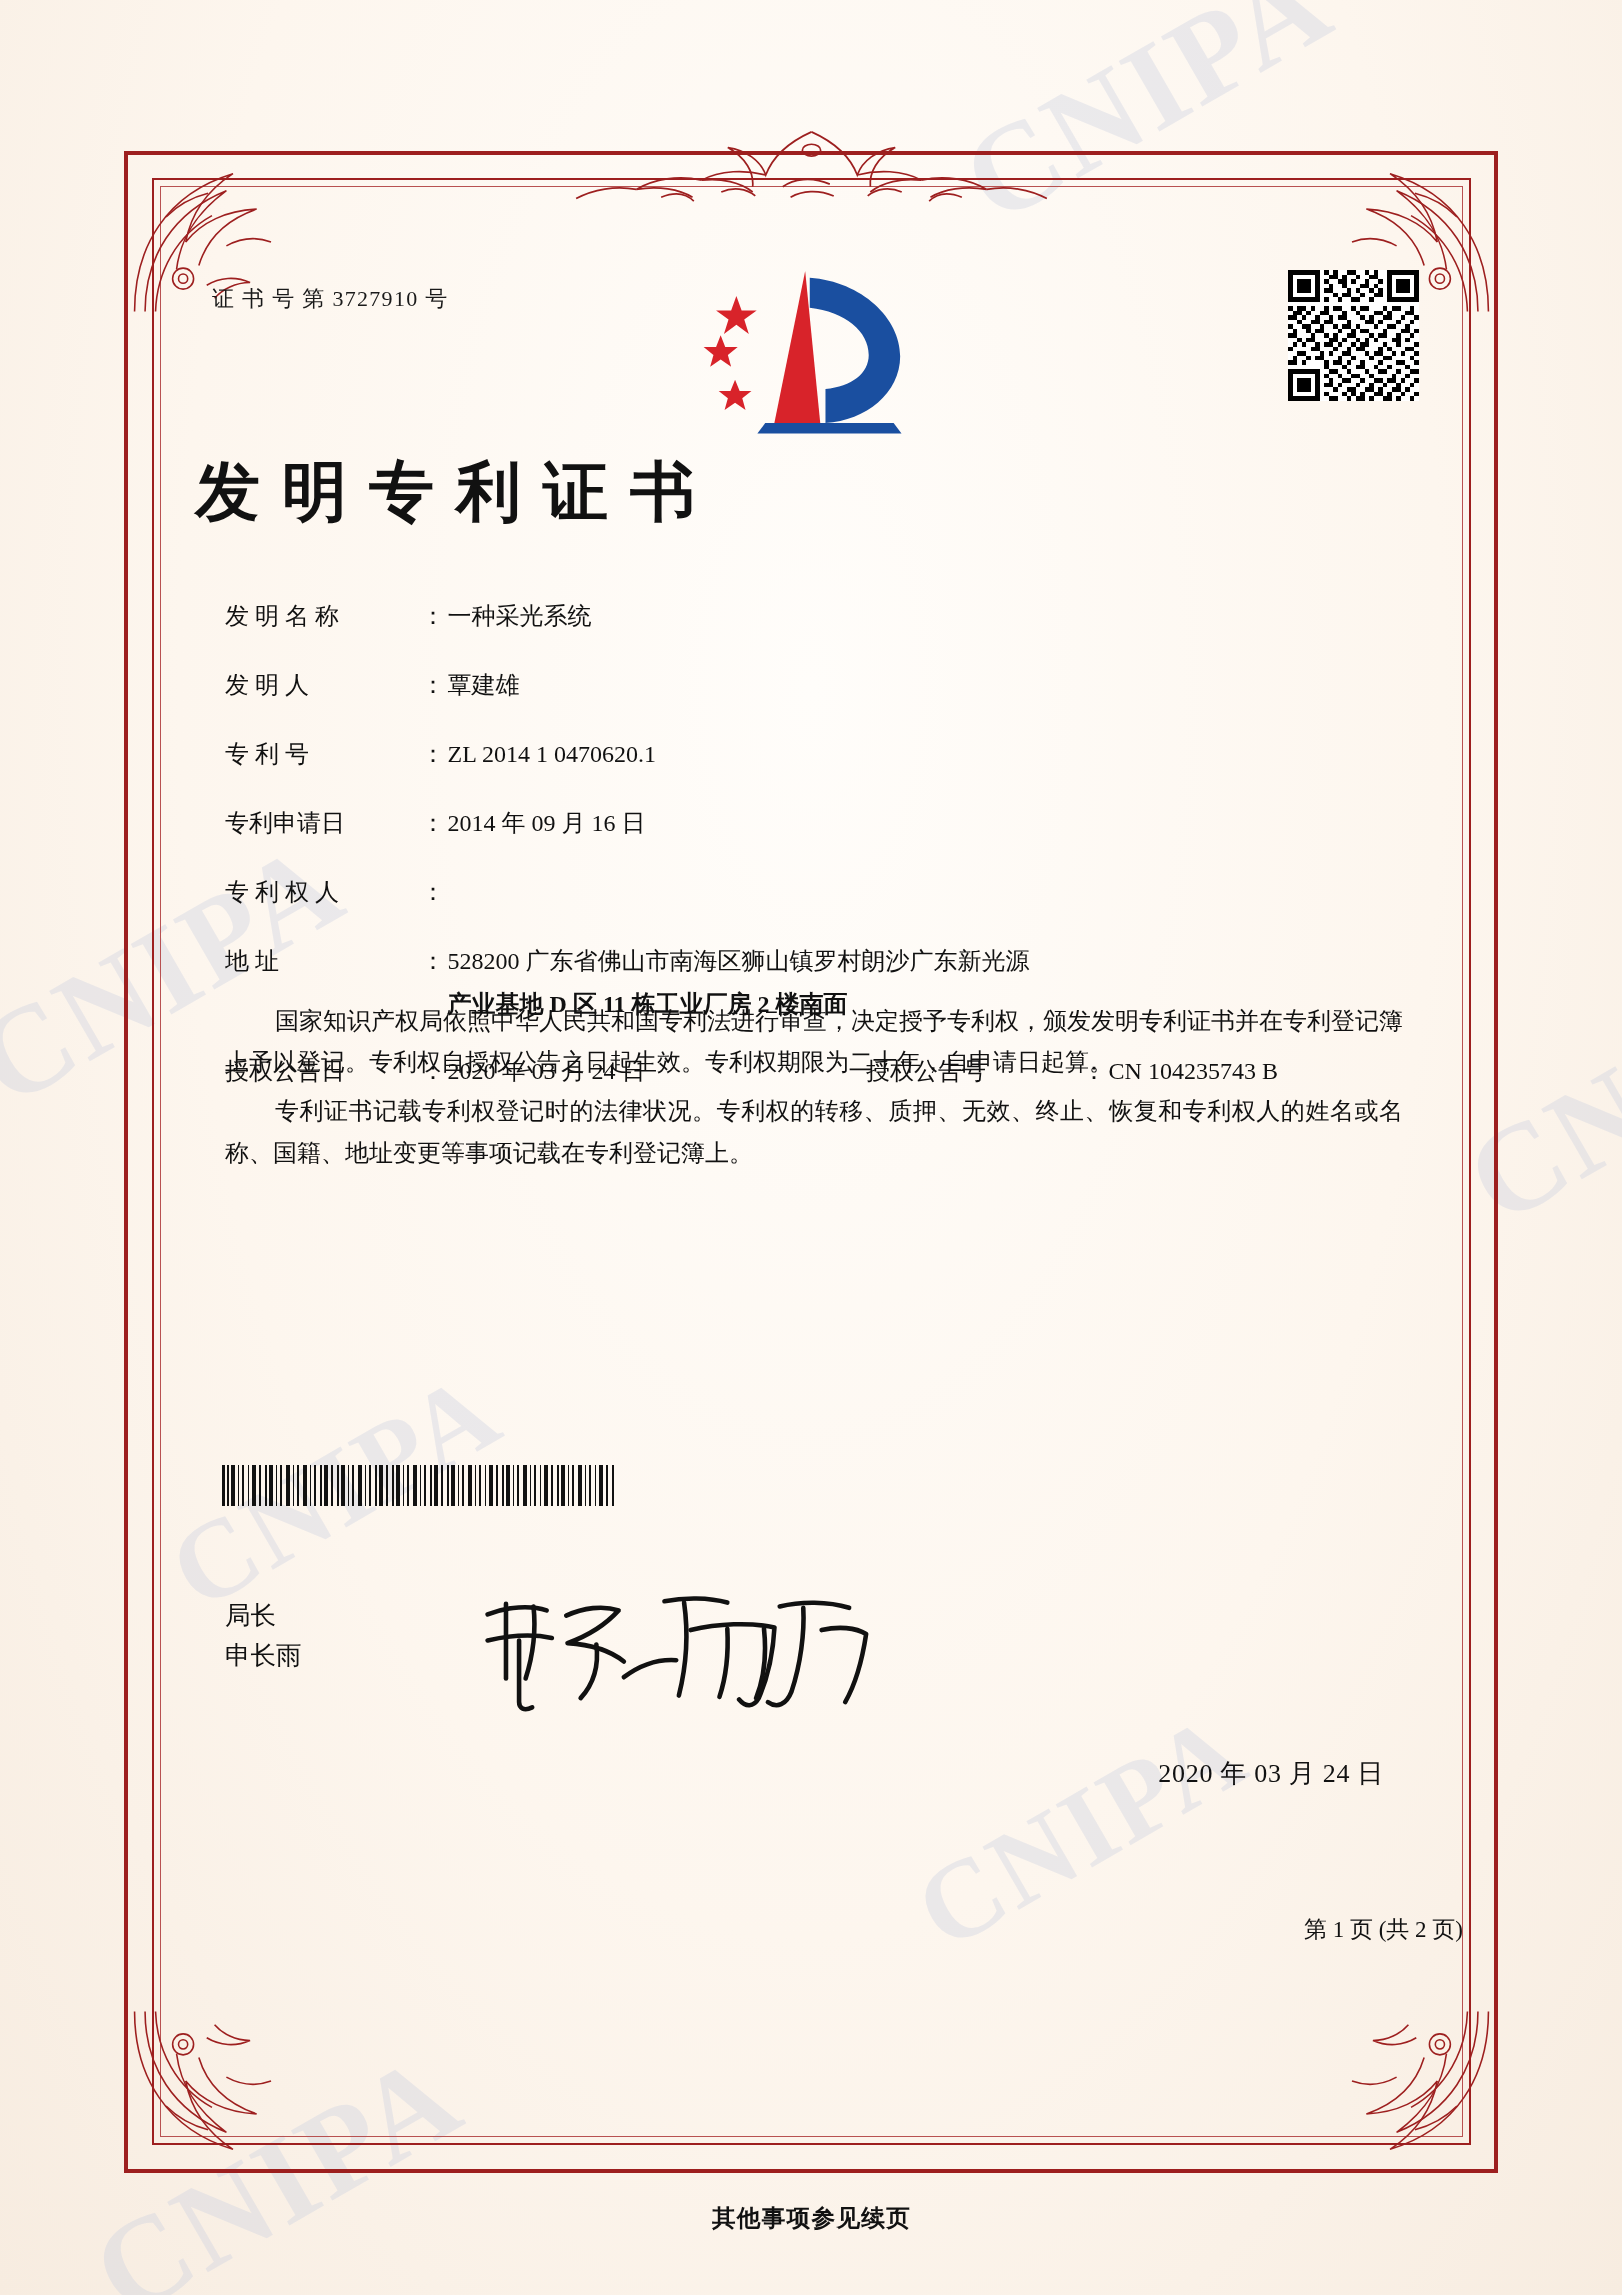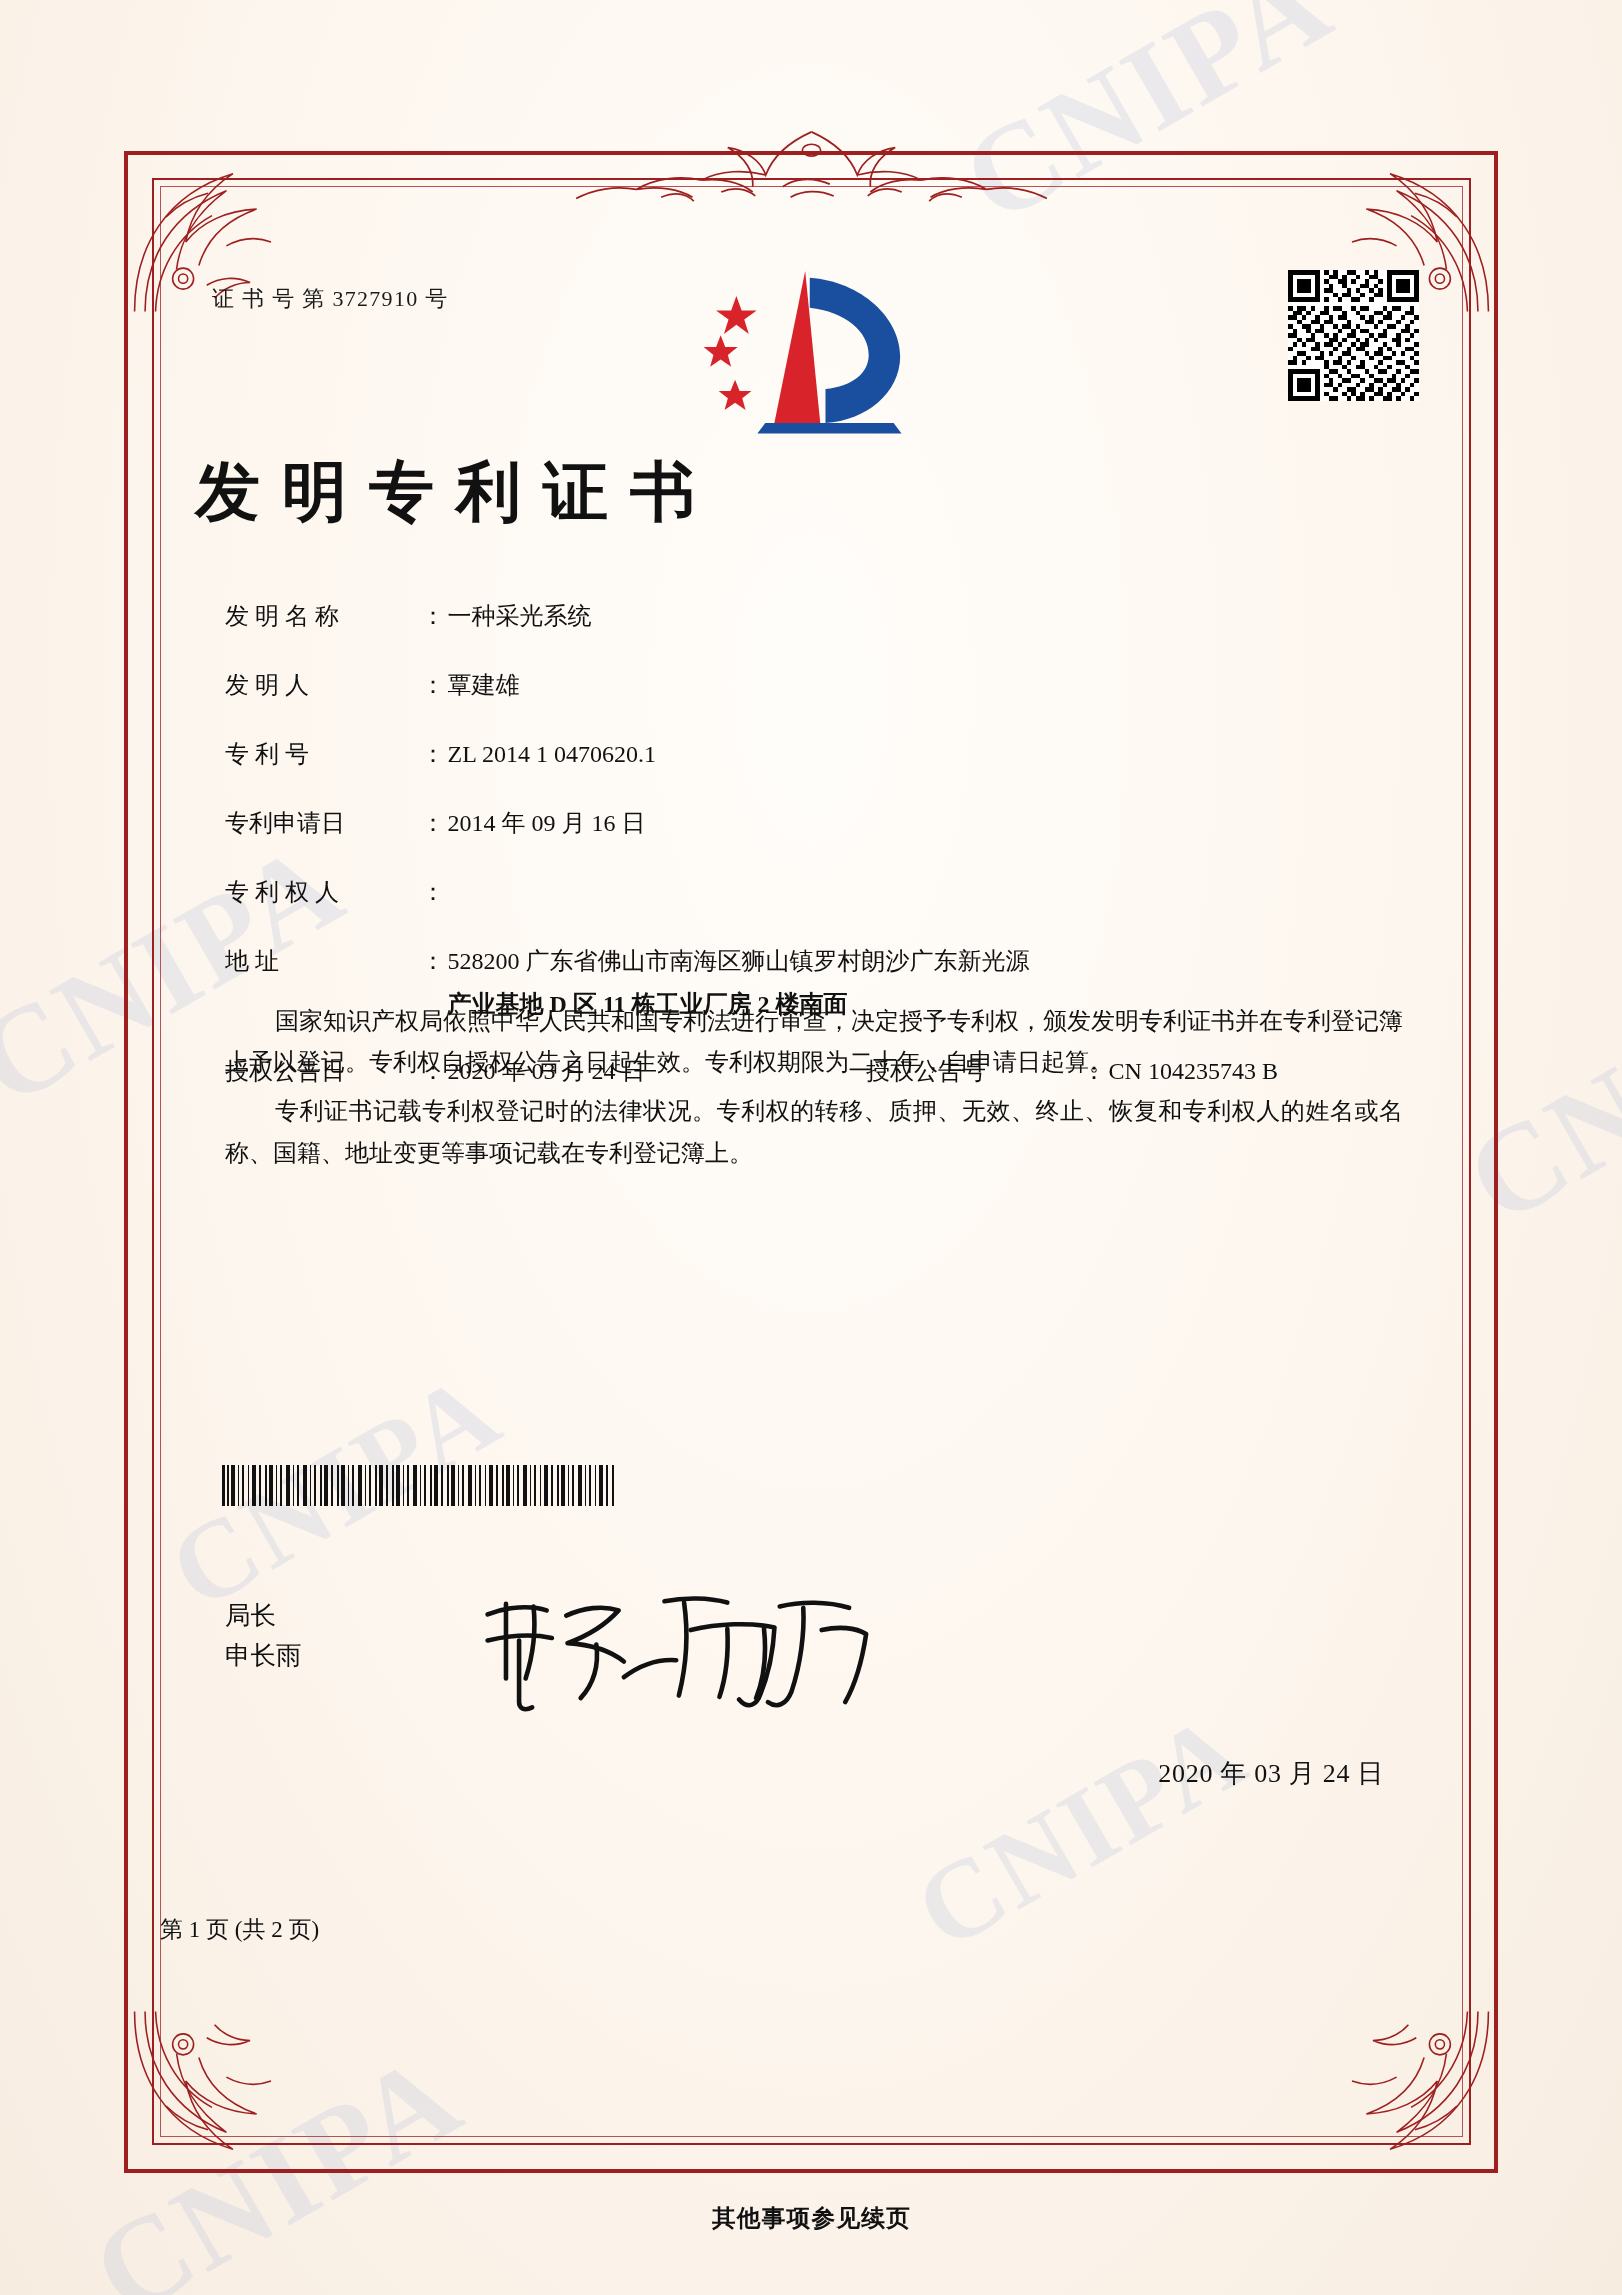--- a/index.html
+++ b/index.html
@@ -241,21 +241,21 @@
     top: 1570px;
     font-size: 26px;
     color: #111111;
     letter-spacing: 0.7px;
   }
 
   .page-num {
     position: absolute;
     left: 0; right: 0;
     top: 1728px;
-    text-align: left;
+    text-align: right;
     font-size: 23px;
     color: #111111;
   }
 
   .footer-note {
     position: absolute;
     left: 0; right: 0;
     top: 2202px;
     text-align: center;
     font-size: 23.6px;

